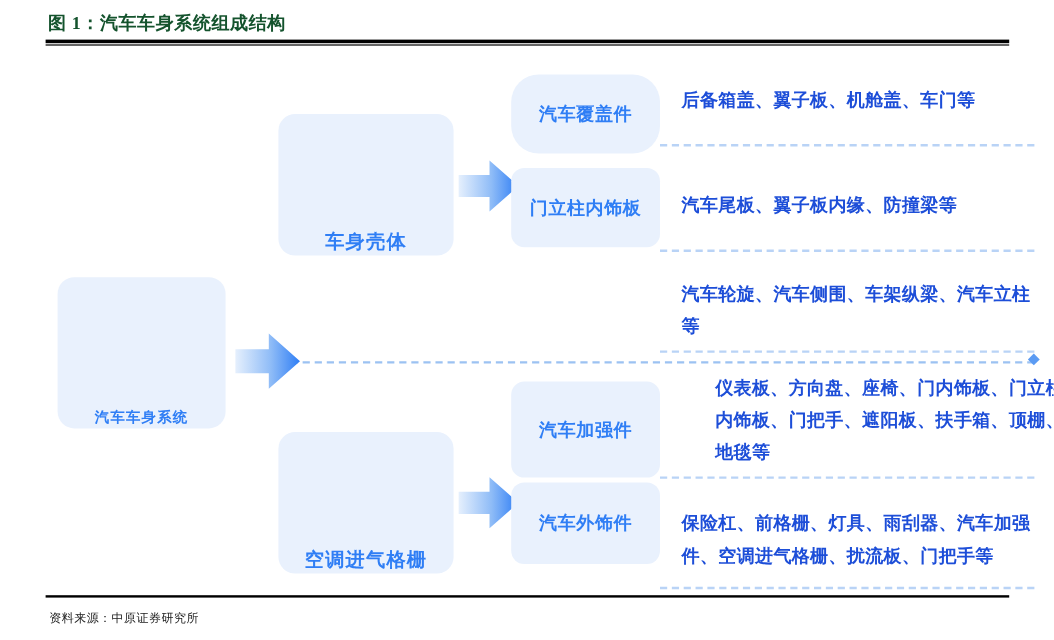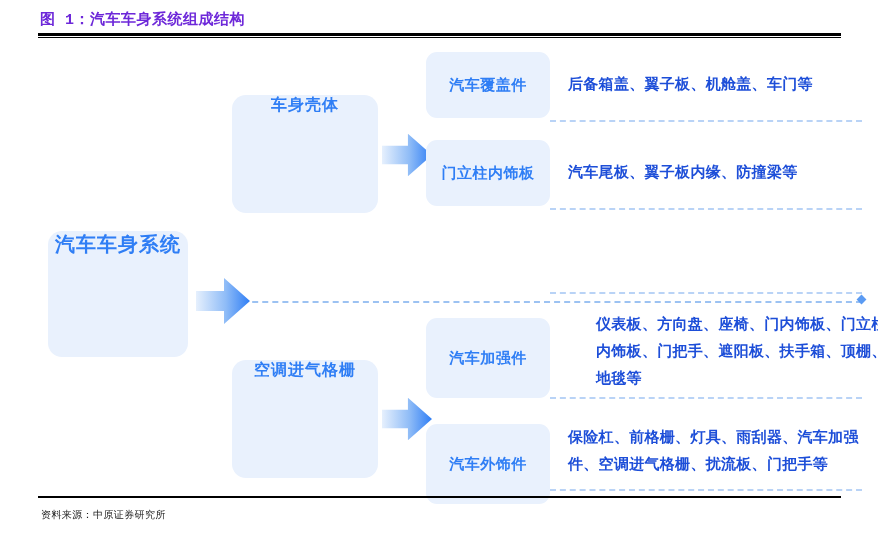--- a/index.html
+++ b/index.html
@@ -17,24 +17,24 @@
     position: relative;
     width: 878px;
     height: 533px;
   }
 
   
   .fig-title {
     position: absolute;
     left: 40px;
     top: 10px;
-    font-family: Liberation Mono, monospace;
+    font-family: Liberation Serif, serif;
     font-size: 15px;
     font-weight: bold;
-    color: #6d28d9;
+    color: #14532d;
     letter-spacing: 0.5px;
     white-space: nowrap;
   }
   .rule-top {
     position: absolute;
     left: 38px;
     top: 33px;
     width: 803px;
     height: 3px;
     background: #000000;
@@ -75,40 +75,40 @@
     width: 878px;
     height: 452px;
   }
 
   
   .node {
     position: absolute;
     background: #e9f1fd;
     border-radius: 12px;
     display: flex;
-    align-items: flex-start;
+    align-items: flex-end;
     justify-content: center;
     box-sizing: border-box;
   }
   .node-label {
     color: #2f7ef5;
     font-weight: bold;
     letter-spacing: 1px;
     white-space: nowrap;
   }
 
   
   .node-root {
     left: 48px;
     top: 191px;
     width: 140px;
     height: 126px;
     border-radius: 14px;
   }
-  .node-root .node-label { font-size: 20px; }
+  .node-root .node-label { font-size: 12px; }
 
   
   .node-l2 {
     width: 146px;
     height: 118px;
     border-radius: 14px;
   }
   .node-l2 .node-label { font-size: 16px; }
   .node-shell  { left: 232px; top: 55px; }
   .node-trim   { left: 232px; top: 320px; }
@@ -229,41 +229,42 @@
           <linearGradient id="gTrim" x1="0" y1="0" x2="1" y2="0">
             <stop offset="0%" stop-color="#e6f0fd"></stop>
             <stop offset="55%" stop-color="#8fbcf7"></stop>
             <stop offset="100%" stop-color="#2f7ef5"></stop>
           </linearGradient>
         </defs>
         <path d="M0,17 L28,17 L28,4 L54,27 L28,50 L28,37 L0,37 Z" fill="url(#gTrim)"></path>
       </svg>
     </div>
 
-    <div class="row-chip" style="top:12px; height:66px;">
+    <div class="row-chip" style="top:22px; height:66px;border-radius:23px;">
       <span class="node-label">汽车覆盖件</span>
     </div>
     <div class="row-desc" style="top:30px;">后备箱盖、翼子板、机舱盖、车门等</div>
     <div class="row-dash" style="top:80px;"></div>
 
     <div class="row-chip" style="top:100px; height:66px;">
       <span class="node-label">门立柱内饰板</span>
     </div>
     <div class="row-desc" style="top:118px;">汽车尾板、翼子板内缘、防撞梁等</div>
     <div class="row-dash" style="top:168px;"></div>
 
+    <div class="row-desc" style="top:192px; width:292px;">汽车轮旋、汽车侧围、车架纵梁、汽车立柱等</div>
     <div class="row-dash" style="top:252px;"></div>
 
     <div class="row-chip" style="top:278px; height:80px;">
       <span class="node-label">汽车加强件</span>
     </div>
     <div class="row-desc" style="top:270px; width:292px;margin-left:28px;">仪表板、方向盘、座椅、门内饰板、门立柱内饰板、门把手、遮阳板、扶手箱、顶棚、地毯等</div>
     <div class="row-dash" style="top:357px;"></div>
 
-    <div class="row-chip" style="top:384px; height:80px;">
+    <div class="row-chip" style="top:362px; height:68px;">
       <span class="node-label">汽车外饰件</span>
     </div>
     <div class="row-desc" style="top:383px; width:292px;">保险杠、前格栅、灯具、雨刮器、汽车加强件、空调进气格栅、扰流板、门把手等</div>
     <div class="row-dash" style="top:449px;"></div>
 
   </div>
 
   <div class="rule-bottom"></div>
   <div class="source">资料来源：中原证券研究所</div>
 

